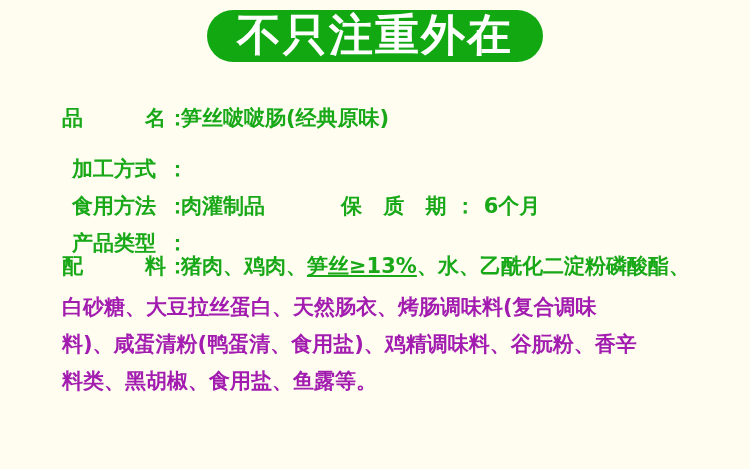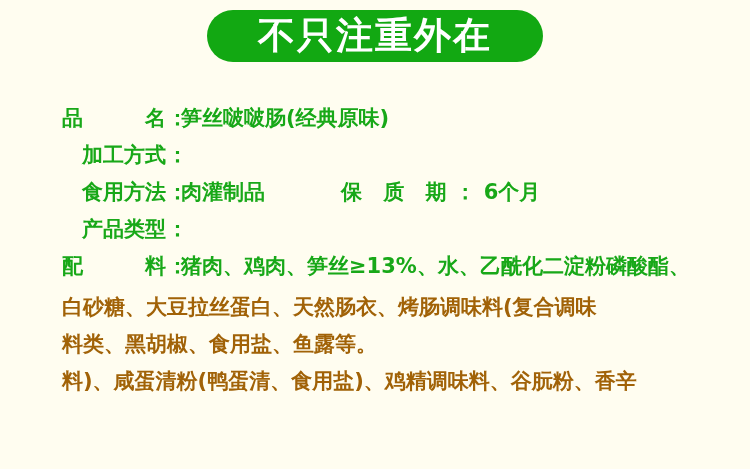--- a/index.html
+++ b/index.html
@@ -38,21 +38,21 @@
     height: 52px;
     border-radius: 26px;
     background: #12a812;
     display: flex;
     align-items: center;
     justify-content: center;
     box-sizing: border-box;
   }
   .header-title {
     color: #ffffff;
-    font-size: 37px;
+    font-size: 44px;
     font-weight: bold;
     letter-spacing: 2px;
     line-height: 1;
     white-space: nowrap;
     transform: translateY(-1px);
   }
 
   
   .info-block {
     position: absolute;
@@ -72,21 +72,22 @@
   }
 
   .label-cell {
     width: 104px;
     flex: 0 0 104px;
     display: flex;
     justify-content: space-between;
     letter-spacing: 0px;
   }
   .label-cell.tight {
-    justify-content: flex-end;
+    justify-content: center;
+    margin-top: 14px;
   }
   .colon {
     flex: 0 0 auto;
     width: 15px;
     text-align: left;
     transform: translateX(1px);
   }
   .value-cell {
     flex: 1 1 auto;
     display: flex;
@@ -108,28 +109,29 @@
   }
   .inline-field .inline-colon {
     margin-left: 1px;
     margin-right: 8px;
   }
 
   
   .ingredient-wrap {
     font-size: 21px;
     font-weight: bold;
-    color: #a16207;
+    color: #a21caf;
     white-space: nowrap;
     height: 37px;
     line-height: 37px;
     margin-left: 0px;
   }
 
   .underline-val {
+    text-decoration: underline;
     text-underline-offset: 2px;
   }
 </style>
 </head>
 <body>
 
 <div class="page">
 
   <div class="header-band">
     <div class="header-pill">
@@ -186,17 +188,17 @@
       </div>
       <span class="colon">：</span>
       <div class="value-cell">
         <span class="value-main">猪肉、鸡肉、</span>
         <span class="value-main underline-val">笋丝≥13%</span>
         <span class="value-main">、水、乙酰化二淀粉磷酸酯、</span>
       </div>
     </div>
 
     <div class="ingredient-wrap">白砂糖、大豆拉丝蛋白、天然肠衣、烤肠调味料(复合调味</div>
+    <div class="ingredient-wrap">料)、咸蛋清粉(鸭蛋清、食用盐)、鸡精调味料、谷朊粉、香辛</div>
     <div class="ingredient-wrap">料类、黑胡椒、食用盐、鱼露等。</div>
-    <div class="ingredient-wrap">料)、咸蛋清粉(鸭蛋清、食用盐)、鸡精调味料、谷朊粉、香辛</div>
 
   </div>
 </div>
 
 </body></html>

